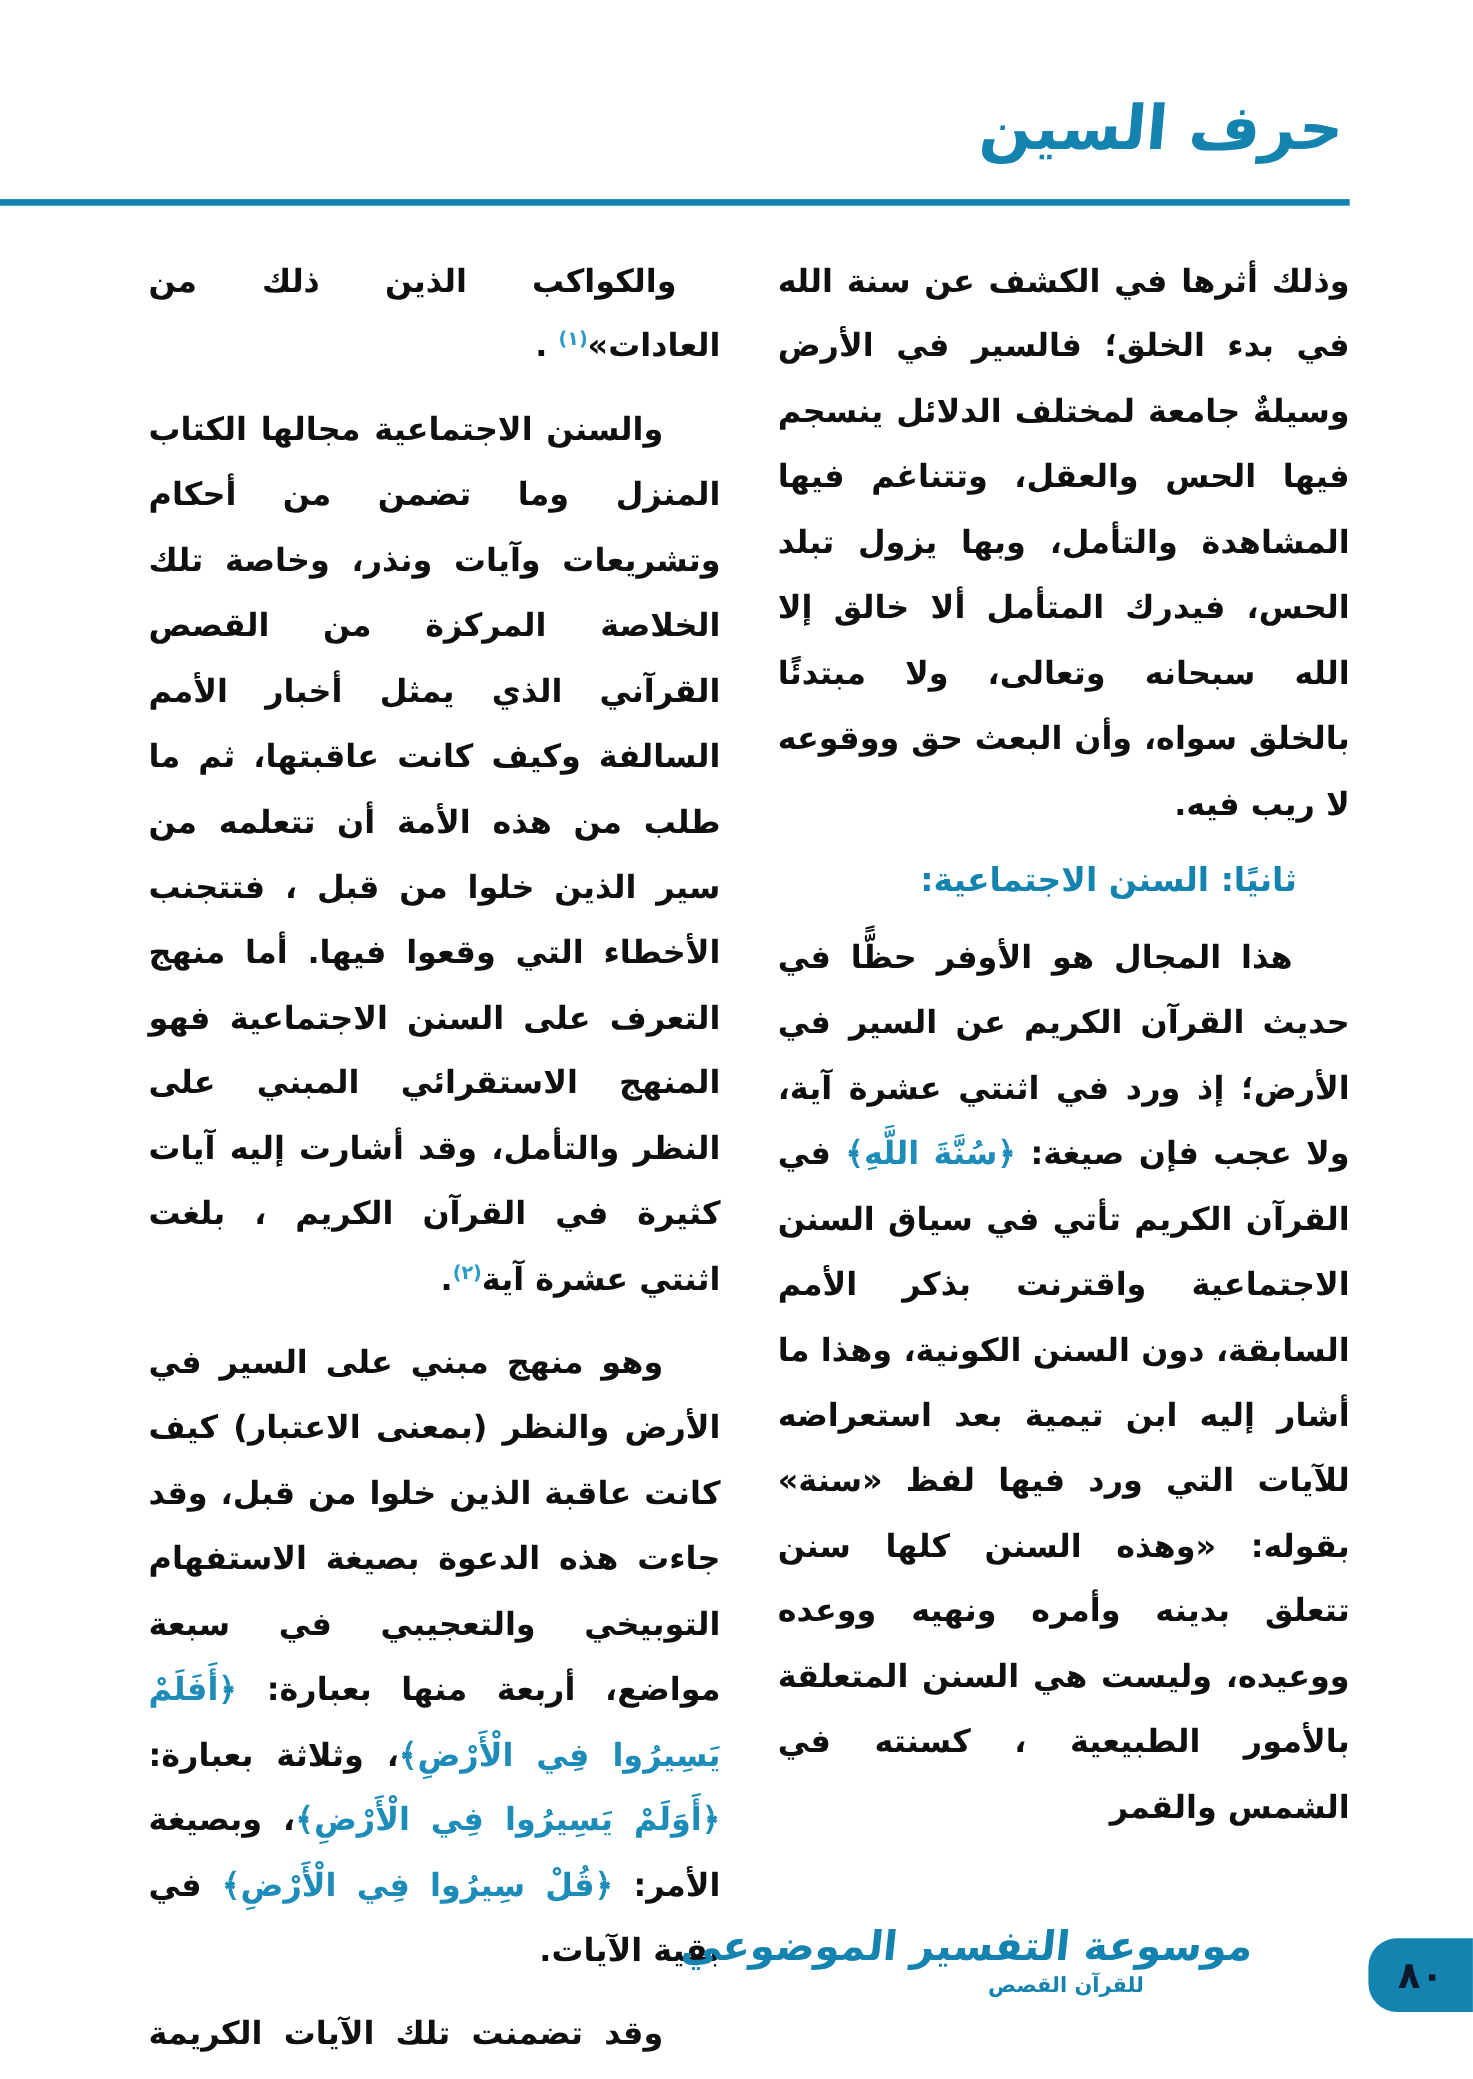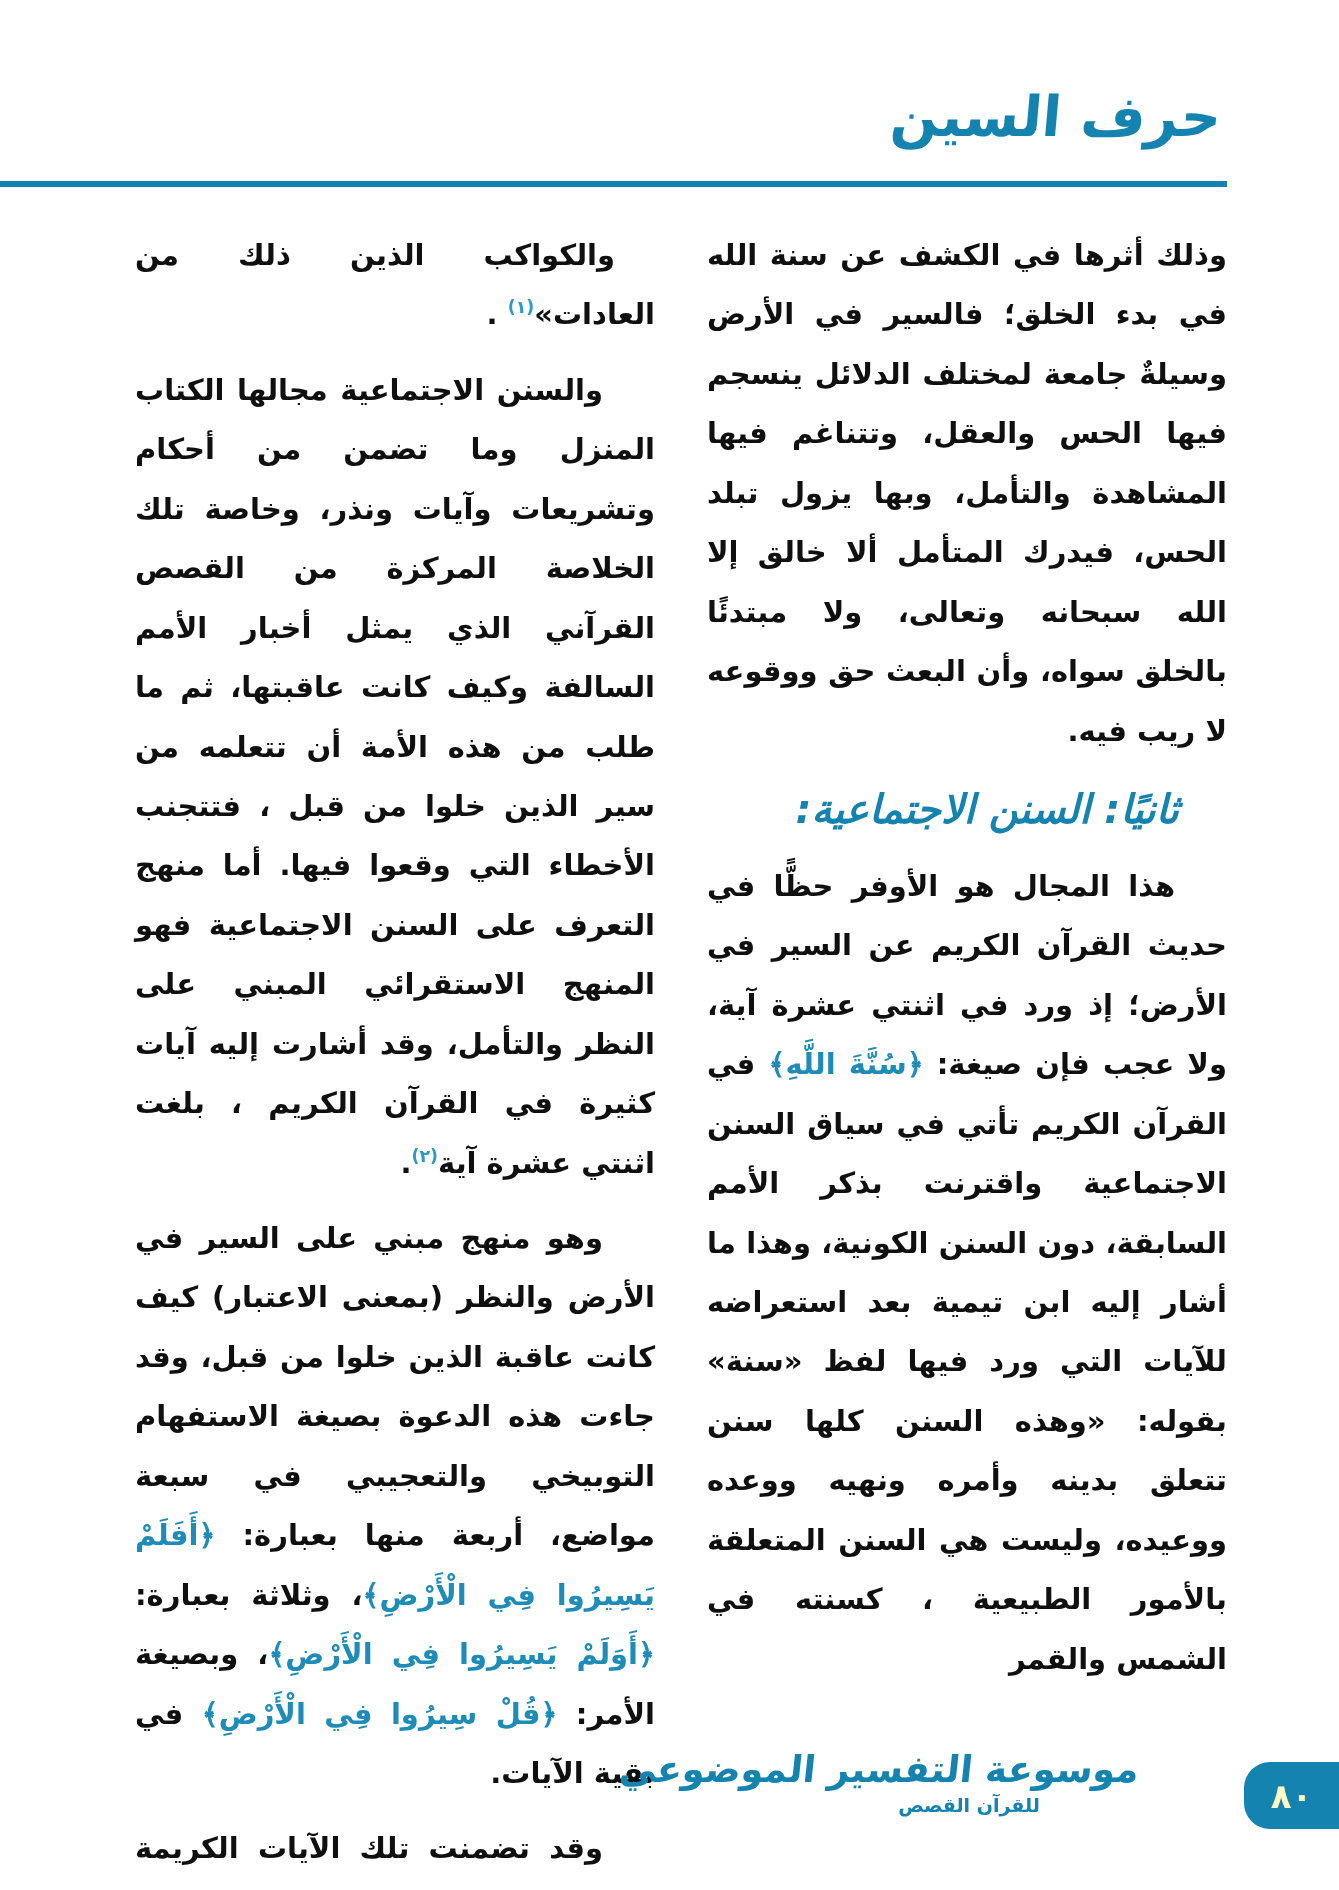--- a/index.html
+++ b/index.html
@@ -54,24 +54,23 @@
     font-weight:700;
     color:var(--ink);
     text-align:justify;
   }
   .para.indent{text-indent:52px;}
   .para.indent-sm{text-indent:40px;}
   .heading{
     margin:8px 0 16px 0;
     padding-right:48px;
     color:var(--accent);
-    font-size:40px;
+    font-size:30px;
     font-weight:700;
     line-height:1.6;
-    font-style:italic;
   }
   .quran{color:var(--quran);}
   .fnref{
     color:var(--fnref);
     font-size:0.60em;
     vertical-align:super;
     line-height:0;
     font-weight:700;
   }
   .publisher-logo{
@@ -93,21 +92,21 @@
     font-weight:700;
     margin-top:3px;
     white-space:nowrap;
   }
   .page-badge{
     position:absolute;
     right:0;top:1762px;
     width:95px;height:67px;
     background:var(--accent);
     border-radius:26px 0 0 26px;
-    color:#fef9c3;
+    color:#0f172a;
     display:flex;
     align-items:center;
     justify-content:center;
     font-size:34px;
     font-weight:700;
   }
 </style>
 </head>
 <body>
 

